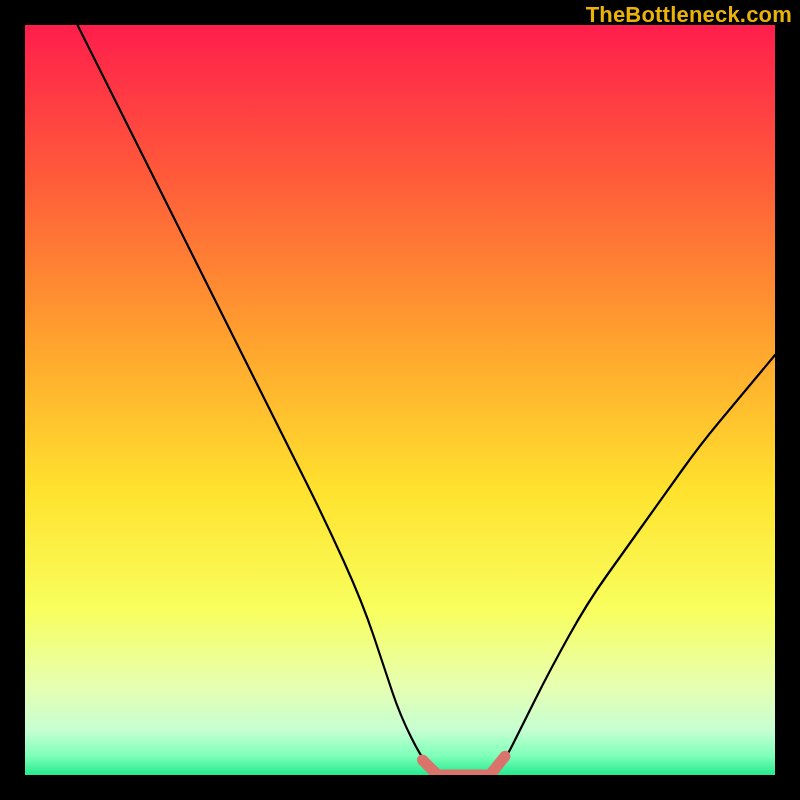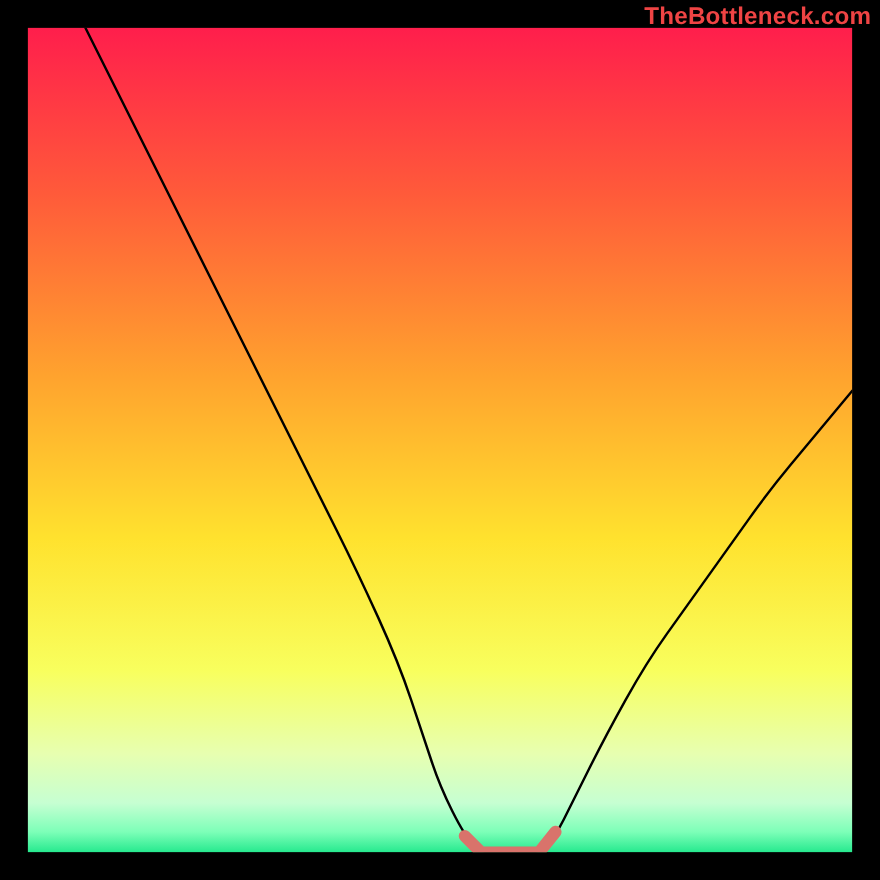--- a/index.html
+++ b/index.html
@@ -24,21 +24,21 @@
     height: 750px;
     overflow: hidden;
   }
   .watermark {
     position: absolute;
     top: 2px;
     right: 8px;
     font-family: Arial, Helvetica, sans-serif;
     font-size: 22px;
     font-weight: bold;
-    color: #ef4444;
+    color: #eab308;
     letter-spacing: 0.2px;
   }
 </style>
 </head>
 <body>
 <div class="outer">
 
   <div class="watermark">TheBottleneck.com</div>
 
   <div class="plot">

